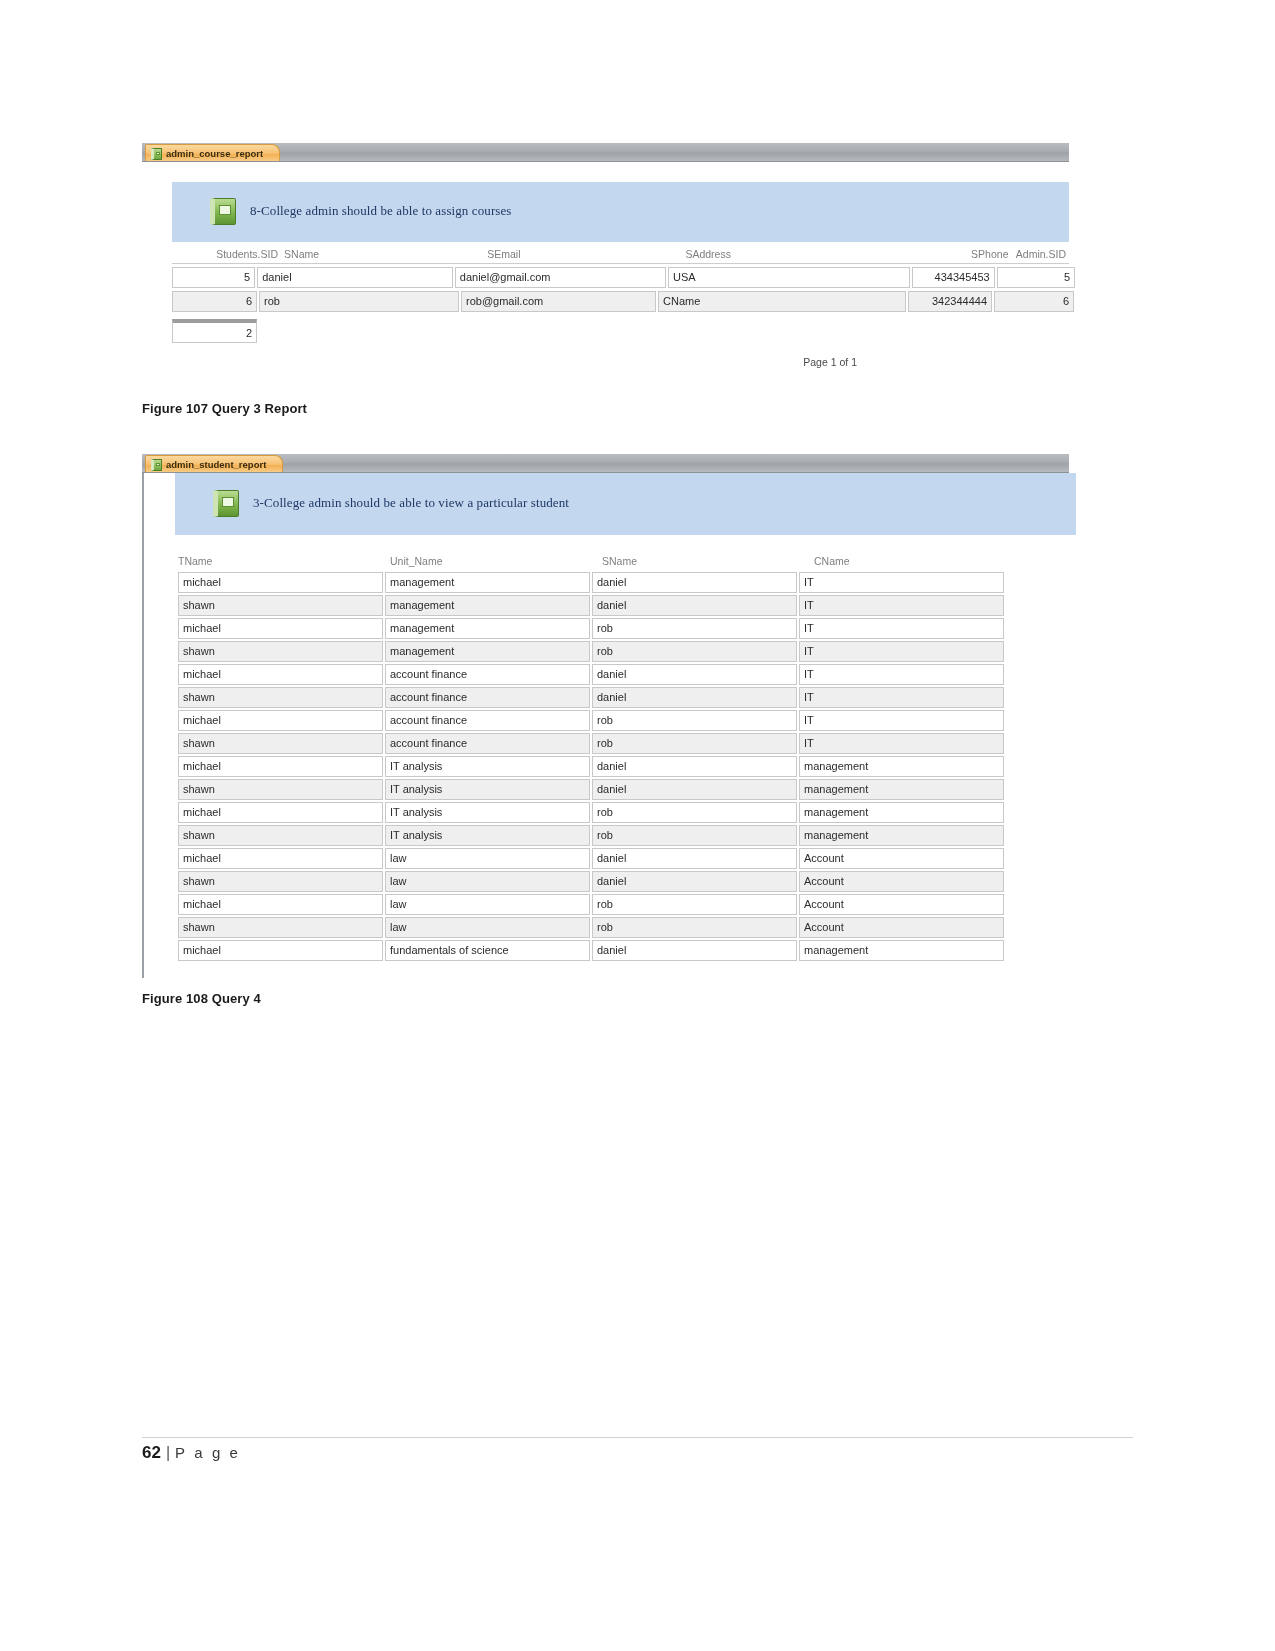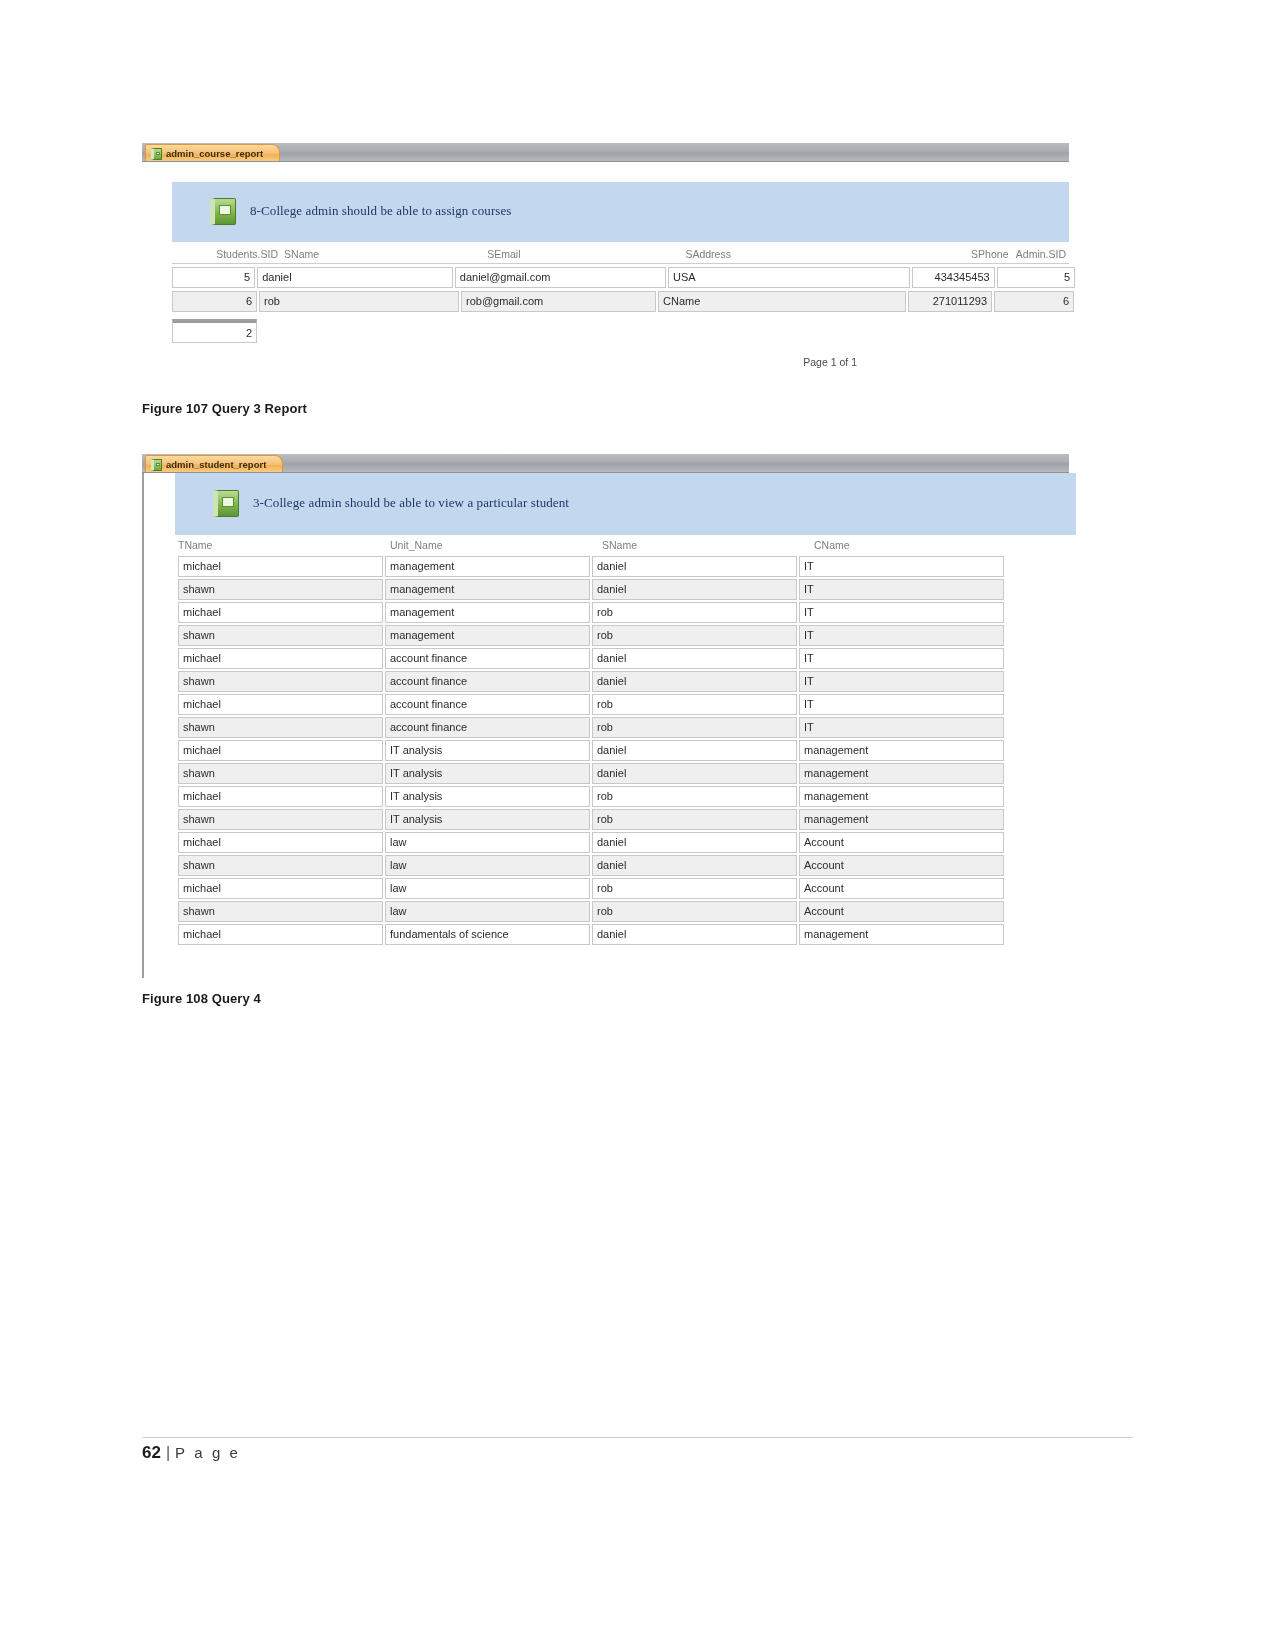--- a/index.html
+++ b/index.html
@@ -229,21 +229,21 @@
           <div class="cell" style="width:216px;">daniel@gmail.com</div>
           <div class="cell" style="width:248px;">USA</div>
           <div class="cell right" style="width:84px;">434345453</div>
           <div class="cell right" style="width:80px;">5</div>
         </div>
         <div class="data-row alt" style="margin-top:3px;">
           <div class="cell right" style="width:85px;">6</div>
           <div class="cell" style="width:200px;">rob</div>
           <div class="cell" style="width:195px;">rob@gmail.com</div>
           <div class="cell" style="width:248px;">CName</div>
-          <div class="cell right" style="width:84px;">271011293</div>
+          <div class="cell right" style="width:84px;">342344444</div>
           <div class="cell right" style="width:80px;">6</div>
         </div>
 
         <div class="sum-row">
           <div class="sum-cell" style="width:85px;">2</div>
         </div>
       </div>
 
       <div class="page-footer">Page 1 of 1</div>
 
@@ -263,21 +263,21 @@
     </div>
 
     <div class="report-body" style="height:505px;">
       <div class="left-rule" style="left:0px; top:0px; height:505px; background:#9aa0a6; width:2px;"></div>
 
       <div class="report-title-band" style="margin-left:33px; width:901px; height:62px;">
         <span class="band-icon"></span>
         <div class="report-heading" style="max-width:380px;">3-College admin should be able to view a particular student</div>
       </div>
 
-      <div class="col-headers" style="margin-left:33px; width:894px; border-bottom:none; padding-top:4px; padding-bottom:5px;">
+      <div class="col-headers" style="margin-left:33px; width:894px; border-bottom:none; padding-top:20px; padding-bottom:5px;">
         <div class="col-head" style="width:212px;">TName</div>
         <div class="col-head" style="width:212px;">Unit_Name</div>
         <div class="col-head" style="width:212px;">SName</div>
         <div class="col-head" style="width:212px;">CName</div>
       </div>
 
       <div id="student-rows" style="margin-left:36px; width:891px;">
           <div class="data-row" style="margin-top: 0px;">
             <div class="cell" style="width: 205px;">michael</div>
             <div class="cell" style="width: 205px;">management</div>

